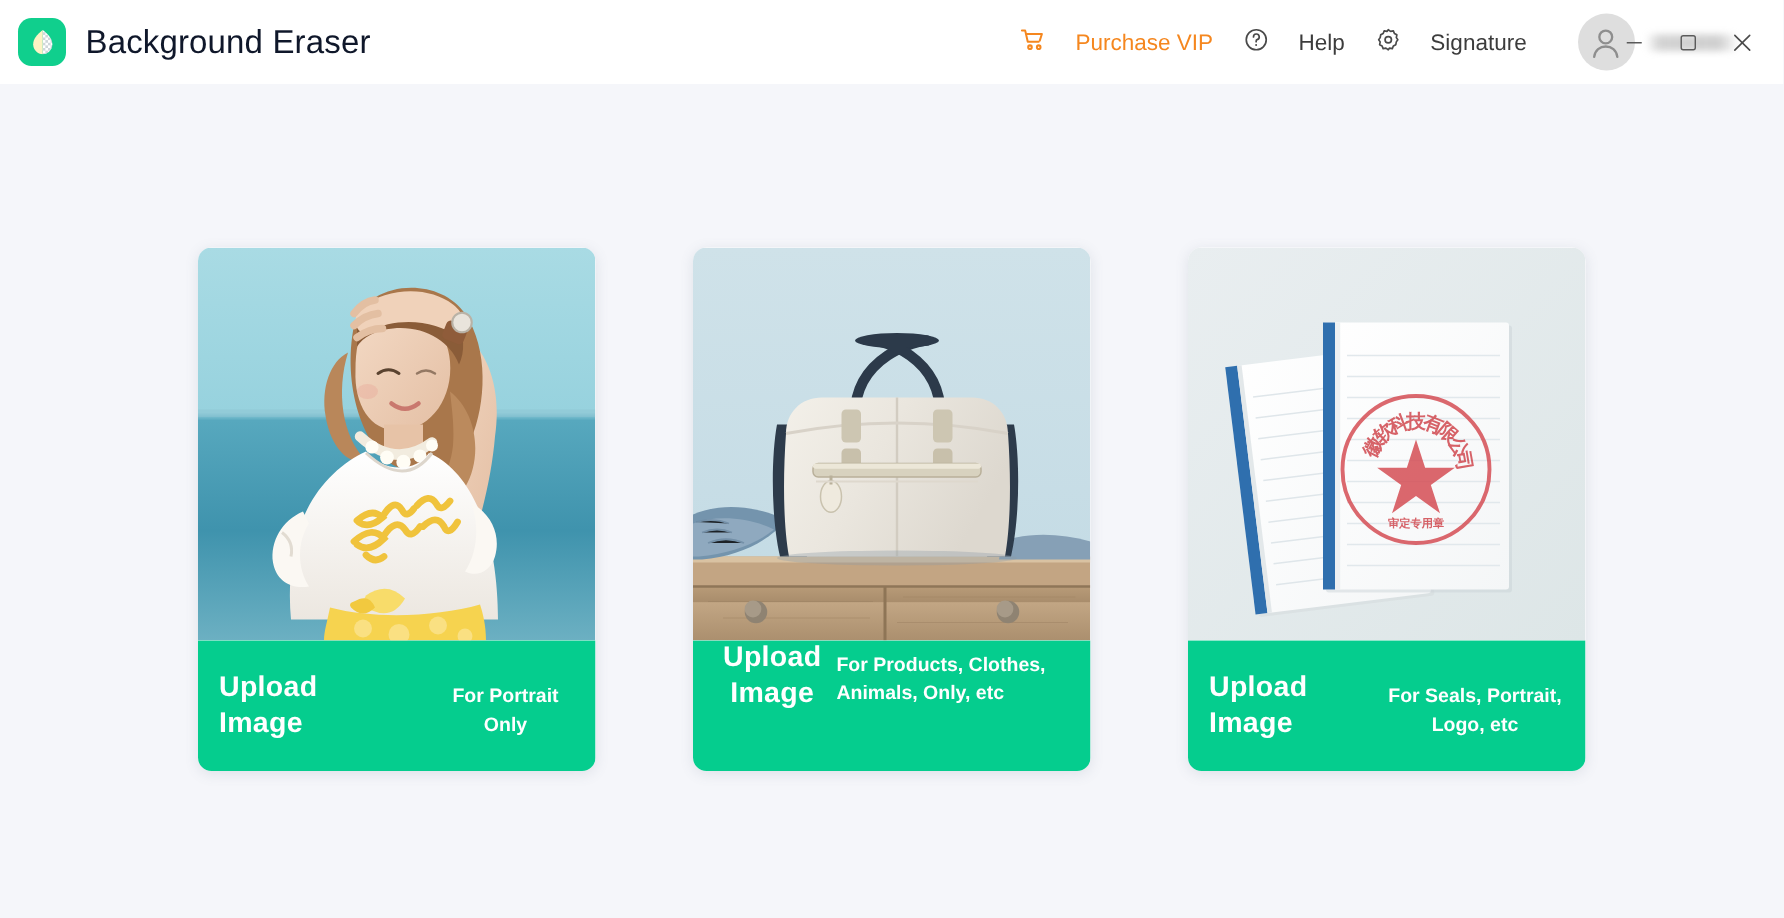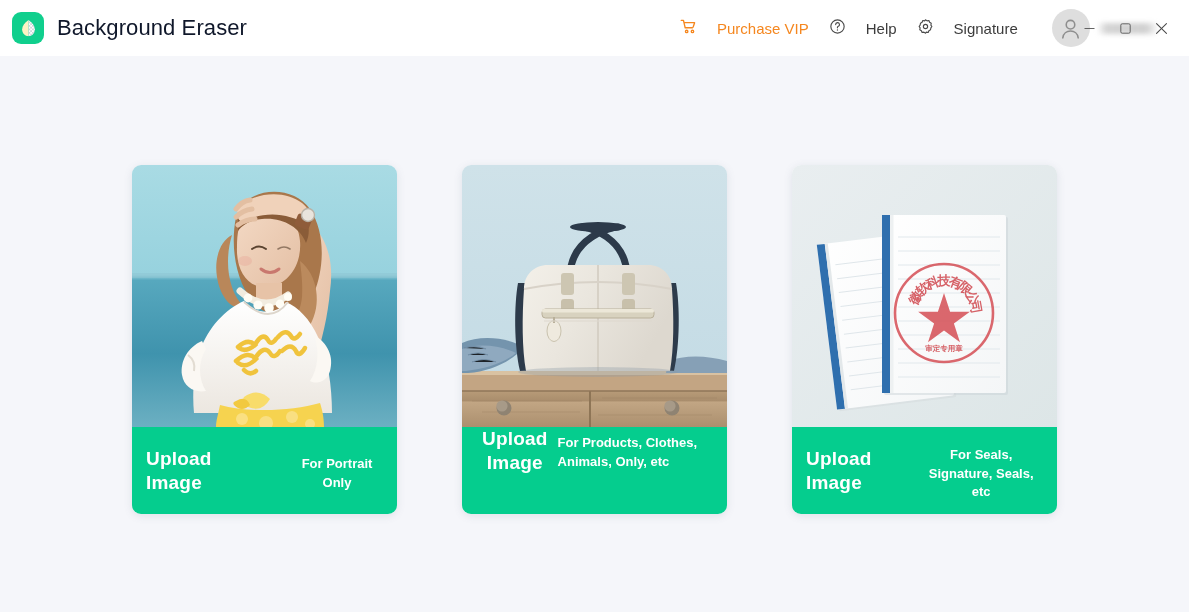--- a/index.html
+++ b/index.html
@@ -563,17 +563,17 @@
 
             <path d="M152 128 l6.1 18.8 19.8 0 -16 11.6 6.1 18.8 -16 -11.6 -16 11.6 6.1 -18.8 -16 -11.6 19.8 0 Z" fill="#d4484f"></path>
 
             <text x="152" y="186" text-anchor="middle" fill="#cf4148" font-family="'Liberation Sans', sans-serif" font-size="7.5" font-weight="bold">审定专用章</text>
           </g>
         </g>
       </svg>
     </div>
     <div class="card-cta">
       <div class="cta-title">Upload Image</div>
-      <div class="cta-sub">For Seals, Signature, Seals, etc</div>
+      <div class="cta-sub">For Seals, Portrait, Logo, etc</div>
     </div>
   </div>
 
 </div>
 
 </body></html>

